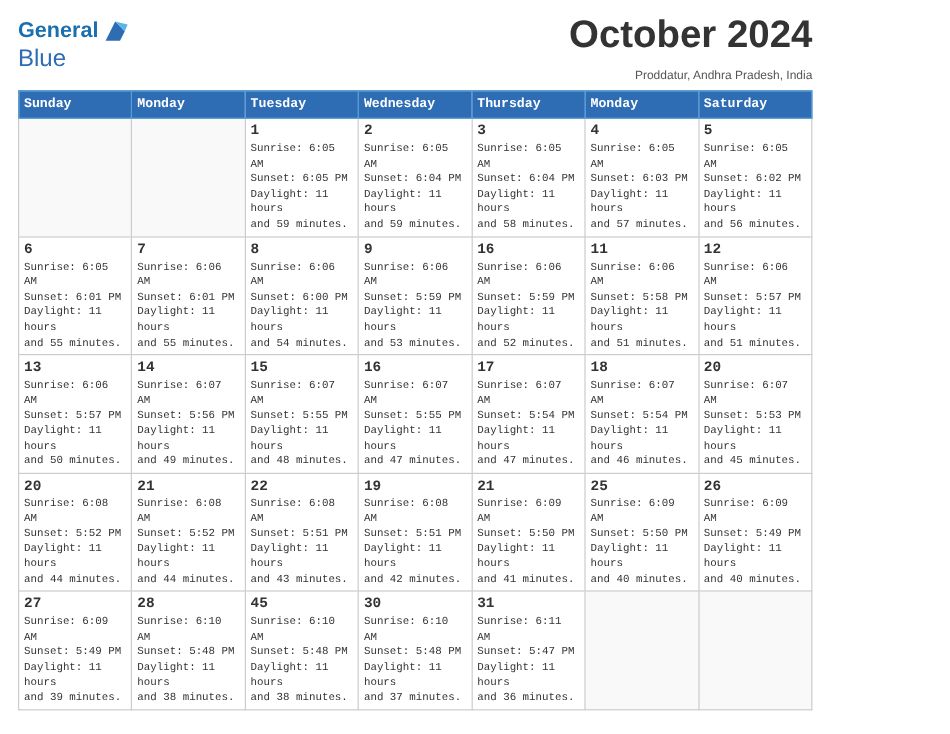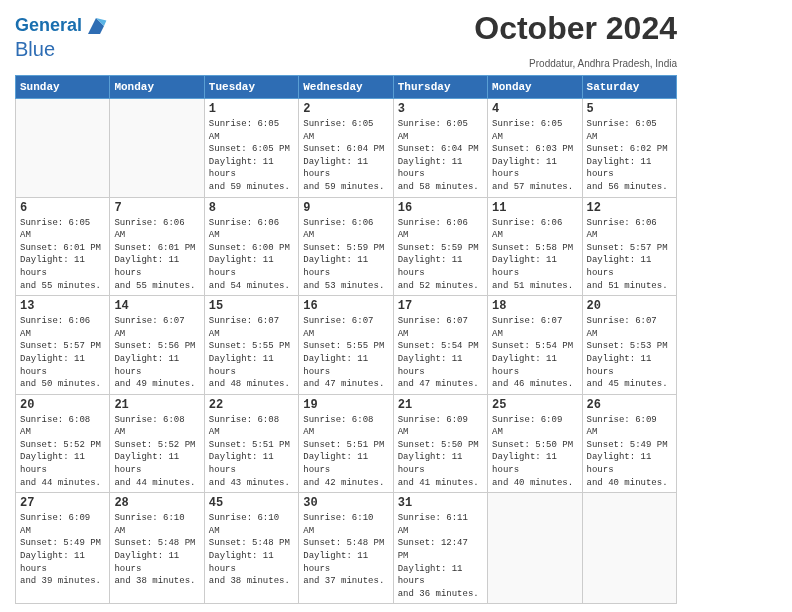--- a/index.html
+++ b/index.html
@@ -348,21 +348,21 @@
           <td>
             <span class="day-number">30</span>
             <div class="day-info" style="white-space: pre-line;">Sunrise: 6:10 AM
 Sunset: 5:48 PM
 Daylight: 11 hours
 and 37 minutes.</div>
           </td>
           <td>
             <span class="day-number">31</span>
             <div class="day-info" style="white-space: pre-line;">Sunrise: 6:11 AM
-Sunset: 12:47 PM
+Sunset: 5:47 PM
 Daylight: 11 hours
 and 36 minutes.</div>
           </td>
           <td class="empty"></td>
           <td class="empty"></td>
         </tr>
       </tbody>
   </table>
 </div>
 

